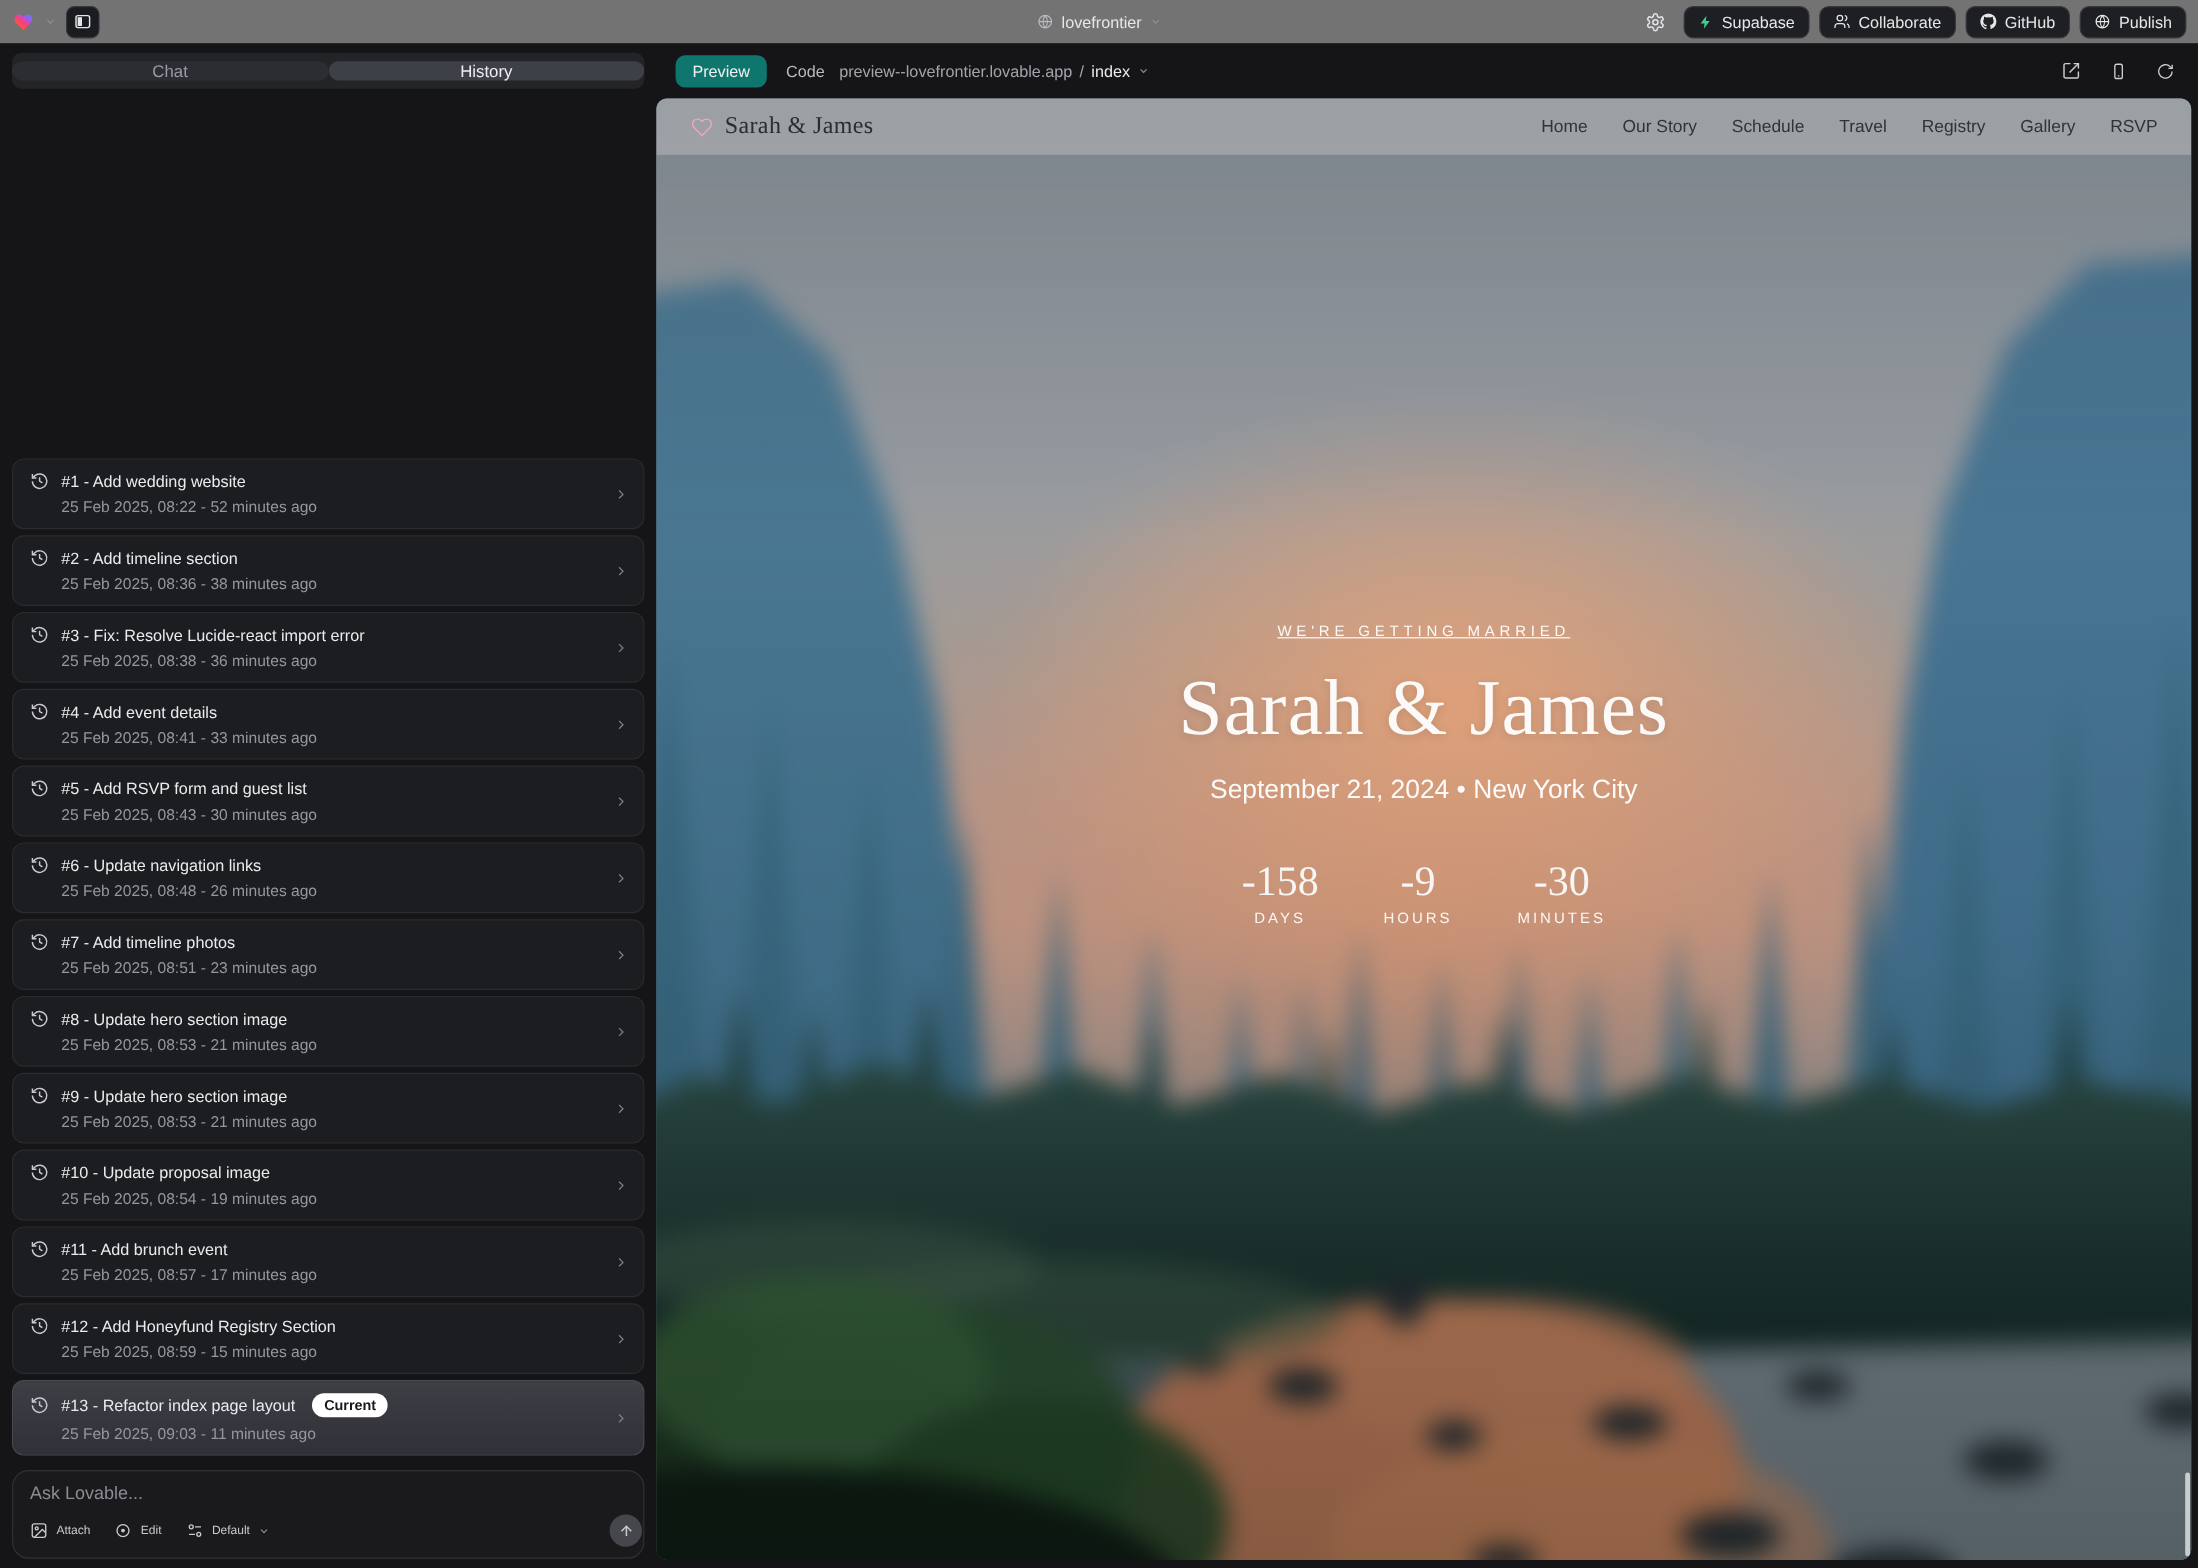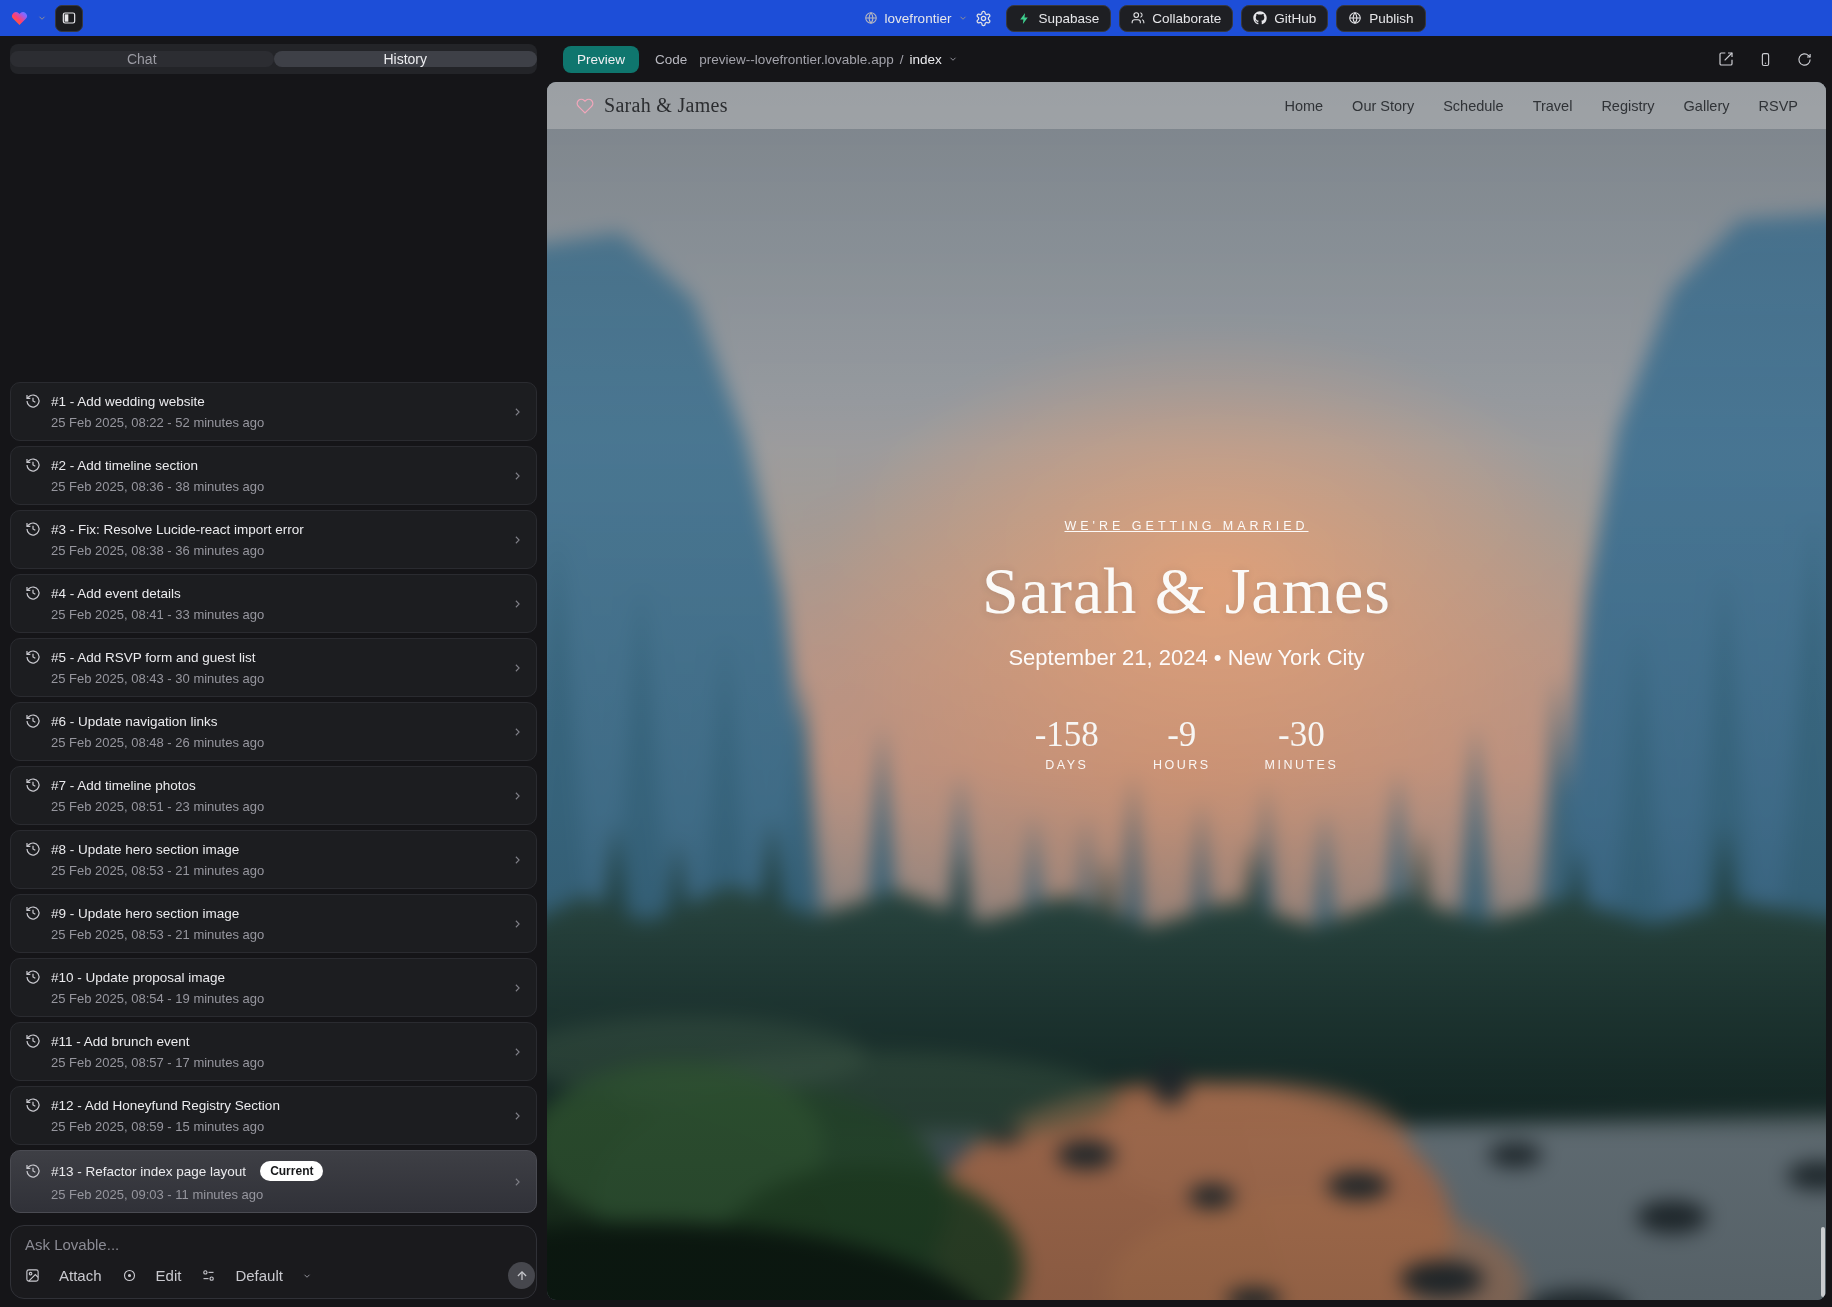--- a/index.html
+++ b/index.html
@@ -1,24 +1,24 @@
 <!DOCTYPE html>
 <html><head>
 <meta charset="utf-8">
 <style>
   * { margin:0; padding:0; box-sizing:border-box; }
   html,body { width:1832px; height:1307px; overflow:hidden; background:#101013;
     font-family:"Liberation Sans", sans-serif; -webkit-font-smoothing:antialiased; }
   .app { width:100%; height:100%; display:flex; flex-direction:column; background:#151518; }
 
   
-  .topbar { height:36px; flex:0 0 36px; display:flex; align-items:center; padding:0 10px; background:#1d4ed8; }
+  .topbar { height:36px; flex:0 0 36px; display:flex; align-items:center; padding:0 10px; background:#737373; }
   .tb-left { flex:1; display:flex; align-items:center; gap:8px; }
   .tb-center { flex:0 0 auto; display:flex; align-items:center; gap:7px; color:#e7e7ea; font-size:13.5px; }
-  .tb-right { flex:1; display:flex; align-items:center; justify-content:flex-start; gap:8px; }
+  .tb-right { flex:1; display:flex; align-items:center; justify-content:flex-end; gap:8px; }
   .icon { display:inline-flex; align-items:center; justify-content:center; }
   .icon svg { display:block; }
   .chev { color:#8f8f97; }
   .tb-btn { display:inline-flex; align-items:center; gap:7px; height:27px; padding:0 11px;
     background:#1e1f23; border:1px solid #37383e; border-radius:8px; color:#e6e6e9; font-size:13.5px; cursor:pointer; }
   .tb-iconbtn { width:30px; height:28px; display:inline-flex; align-items:center; justify-content:center;
     background:transparent; border:none; color:#e2e2e6; cursor:pointer; border-radius:7px; }
   .panel-btn { width:28px; height:27px; display:inline-flex; align-items:center; justify-content:center;
     background:#1b1c1f; border:1px solid #37383e; border-radius:7px; color:#e6e6e9; cursor:pointer; }
   .globe-dim { color:#b9b9c0; }
@@ -45,22 +45,22 @@
   .h-time { margin-top:6px; margin-left:26px; font-size:13px; color:#96969e; }
   .h-chevron { position:absolute; right:12px; top:50%; transform:translateY(-50%); color:#7e7e86; }
 
   
   .composer { flex:0 0 66px; border:1px solid #303137; background:#1a1a1d; border-radius:14px;
     padding:10px 1px 9px 14px; display:flex; flex-direction:column; }
   .composer textarea { background:transparent; border:none; outline:none; resize:none; width:100%; height:20px;
     font-family:"Liberation Sans", sans-serif; font-size:15px; color:#e8e8ea; }
   .composer textarea::placeholder { color:#8b8b94; }
   .composer-row { display:flex; align-items:center; gap:20px; margin-top:6px; }
-  .c-btn { display:inline-flex; align-items:center; gap:19px; background:none; border:none;
-    color:#c9c9cf; font-size:15px; cursor:pointer; }
+  .c-btn { display:inline-flex; align-items:center; gap:7px; background:none; border:none;
+    color:#c9c9cf; font-size:10px; cursor:pointer; }
   .send-btn { margin-left:auto; width:27px; height:27px; border-radius:50%; background:#46474d; border:none;
     display:inline-flex; align-items:center; justify-content:center; color:#c8c9cd; cursor:pointer; }
 
   
   .workspace { flex:1; display:flex; flex-direction:column; min-width:0; padding:0 6px 7px 0; }
   .pv-toolbar { flex:0 0 46px; display:flex; align-items:center; padding:0 14px 0 16px; }
   .pv-pill { background:#0f766e; color:#f0f0f3; font-size:13.5px; padding:6px 14px; border-radius:8px;
     border:none; cursor:pointer; }
   .pv-code { background:none; border:none; color:#b9b9c0; font-size:13.5px; margin-left:16px; cursor:pointer; }
   .pv-url { margin-left:12px; display:flex; align-items:center; gap:6px; font-size:13.5px; color:#a3a3ab; cursor:pointer; }

